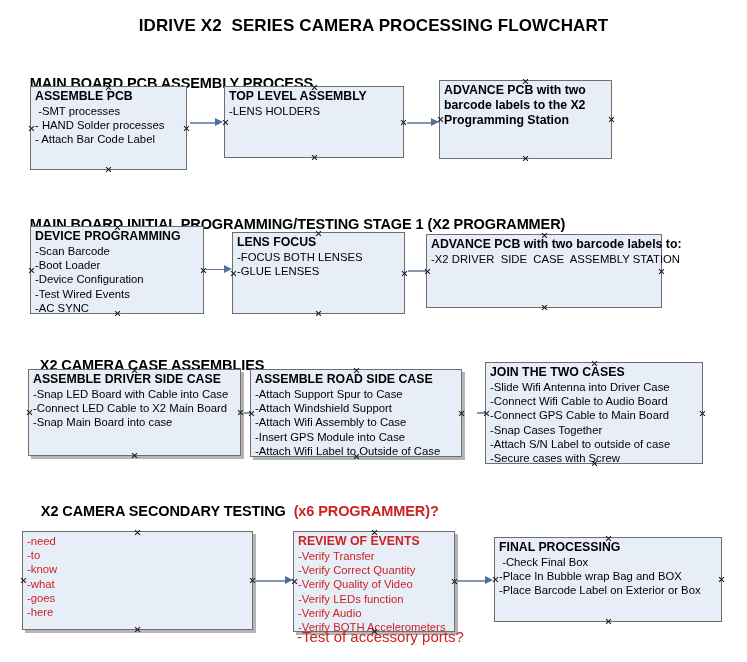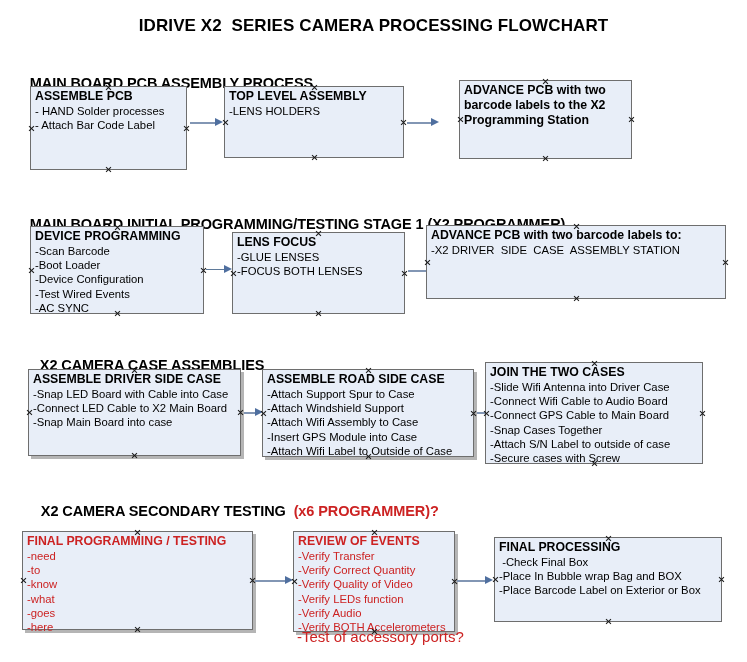--- a/index.html
+++ b/index.html
@@ -138,20 +138,21 @@
 
 <div id="chart-title">IDRIVE X2  SERIES CAMERA PROCESSING FLOWCHART</div>
 
 <div class="section-heading" style="left:22px; top:59px;">
   <span>MAIN BOARD PCB ASSEMBLY PROCESS</span><span class="accent"></span>
 </div>
 
 <div class="flow-box" style="left:30px; top:86px; width:157px; height:84px;">
   <div class="box-inner">
     <div class="box-title">ASSEMBLE PCB</div>
+    <div class="box-line"> -SMT processes</div>
     <div class="box-line">- HAND Solder processes</div>
     <div class="box-line">- Attach Bar Code Label</div>
   </div>
   <div class="handle" style="left:50%; top:0;"></div>
   <div class="handle" style="left:50%; top:100%;"></div>
   <div class="handle" style="left:0; top:50%;"></div>
   <div class="handle" style="left:100%; top:50%;"></div>
 </div>
 
 <div class="arrow" style="left:190px; top:118px; width:33px;">
@@ -168,21 +169,21 @@
   <div class="handle" style="left:50%; top:100%;"></div>
   <div class="handle" style="left:0; top:50%;"></div>
   <div class="handle" style="left:100%; top:50%;"></div>
 </div>
 
 <div class="arrow" style="left:407px; top:118px; width:32px;">
   <div class="shaft"></div>
   <div class="head"></div>
 </div>
 
-<div class="flow-box" style="left:459px; top:80px; width:173px; height:79px;">
+<div class="flow-box" style="left:439px; top:80px; width:173px; height:79px;">
   <div class="box-inner" style="right:6px;">
     <div class="box-title wrapped">ADVANCE PCB with two barcode labels to the  X2 Programming Station</div>
   </div>
   <div class="handle" style="left:50%; top:0;"></div>
   <div class="handle" style="left:50%; top:100%;"></div>
   <div class="handle" style="left:0; top:50%;"></div>
   <div class="handle" style="left:100%; top:50%;"></div>
 </div>
 
 <div class="section-heading" style="left:22px; top:200px;">
@@ -205,35 +206,35 @@
 </div>
 
 <div class="arrow thin" style="left:206px; top:265px; width:26px;">
   <div class="shaft"></div>
   <div class="head"></div>
 </div>
 
 <div class="flow-box" style="left:232px; top:232px; width:173px; height:82px;">
   <div class="box-inner">
     <div class="box-title">LENS FOCUS</div>
+    <div class="box-line">-FOCUS BOTH LENSES</div>
     <div class="box-line">-GLUE LENSES</div>
-    <div class="box-line">-FOCUS BOTH LENSES</div>
   </div>
   <div class="handle" style="left:50%; top:0;"></div>
   <div class="handle" style="left:50%; top:100%;"></div>
   <div class="handle" style="left:0; top:50%;"></div>
   <div class="handle" style="left:100%; top:50%;"></div>
 </div>
 
 <div class="arrow" style="left:408px; top:266px; width:26px;">
   <div class="shaft"></div>
   <div class="head"></div>
 </div>
 
-<div class="flow-box" style="left:426px; top:225px; width:300px; height:74px;padding-left:36px;">
+<div class="flow-box" style="left:426px; top:234px; width:236px; height:74px;padding-left:36px;">
   <div class="box-inner">
     <div class="box-title">ADVANCE PCB with two barcode labels to:</div>
     <div class="box-line">-X2 DRIVER  SIDE  CASE  ASSEMBLY STATION</div>
   </div>
   <div class="handle" style="left:50%; top:0;"></div>
   <div class="handle" style="left:50%; top:100%;"></div>
   <div class="handle" style="left:0; top:50%;"></div>
   <div class="handle" style="left:100%; top:50%;"></div>
 </div>
 
@@ -252,21 +253,21 @@
   <div class="handle" style="left:50%; top:100%;"></div>
   <div class="handle" style="left:0; top:50%;"></div>
   <div class="handle" style="left:100%; top:50%;"></div>
 </div>
 
 <div class="arrow" style="left:244px; top:408px; width:19px;">
   <div class="shaft"></div>
   <div class="head"></div>
 </div>
 
-<div class="flow-box shadowed" style="left:262px; top:369px; width:212px; height:88px;padding-left:23px;">
+<div class="flow-box shadowed" style="left:250px; top:369px; width:212px; height:88px;padding-left:23px;">
   <div class="box-inner">
     <div class="box-title">ASSEMBLE ROAD SIDE CASE</div>
     <div class="box-line">-Attach Support Spur to Case</div>
     <div class="box-line">-Attach Windshield Support</div>
     <div class="box-line">-Attach Wifi Assembly to Case</div>
     <div class="box-line">-Insert GPS Module into Case</div>
     <div class="box-line">-Attach Wifi Label to Outside of Case</div>
   </div>
   <div class="handle" style="left:50%; top:0;"></div>
   <div class="handle" style="left:50%; top:100%;"></div>
@@ -294,21 +295,20 @@
   <div class="handle" style="left:0; top:50%;"></div>
   <div class="handle" style="left:100%; top:50%;"></div>
 </div>
 
 <div class="section-heading" style="left:33px; top:487px;">
   <span>X2 CAMERA SECONDARY TESTING  </span><span class="accent">(x6 PROGRAMMER)?</span>
 </div>
 
 <div class="flow-box shadowed" style="left:22px; top:531px; width:231px; height:99px;">
   <div class="box-inner red">
-    <div class="box-title">FINAL PROGRAMMING / TESTING</div>
     <div class="box-line">-need</div>
     <div class="box-line">-to</div>
     <div class="box-line">-know</div>
     <div class="box-line">-what</div>
     <div class="box-line">-goes</div>
     <div class="box-line">-here</div>
   </div>
   <div class="handle" style="left:50%; top:0;"></div>
   <div class="handle" style="left:50%; top:100%;"></div>
   <div class="handle" style="left:0; top:50%;"></div>

